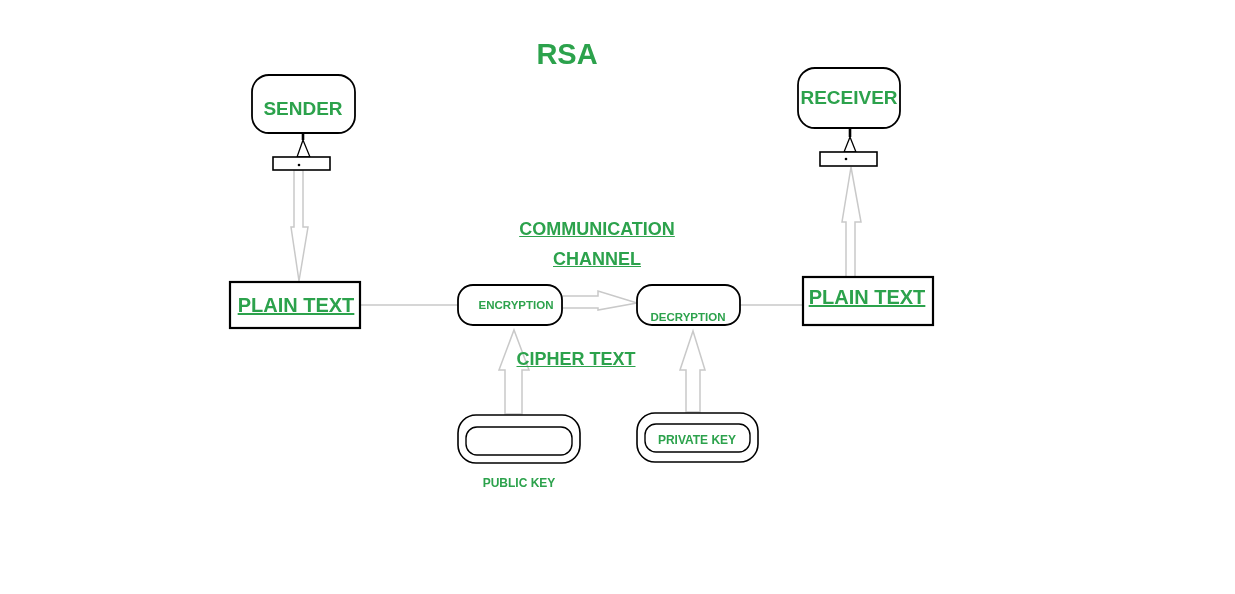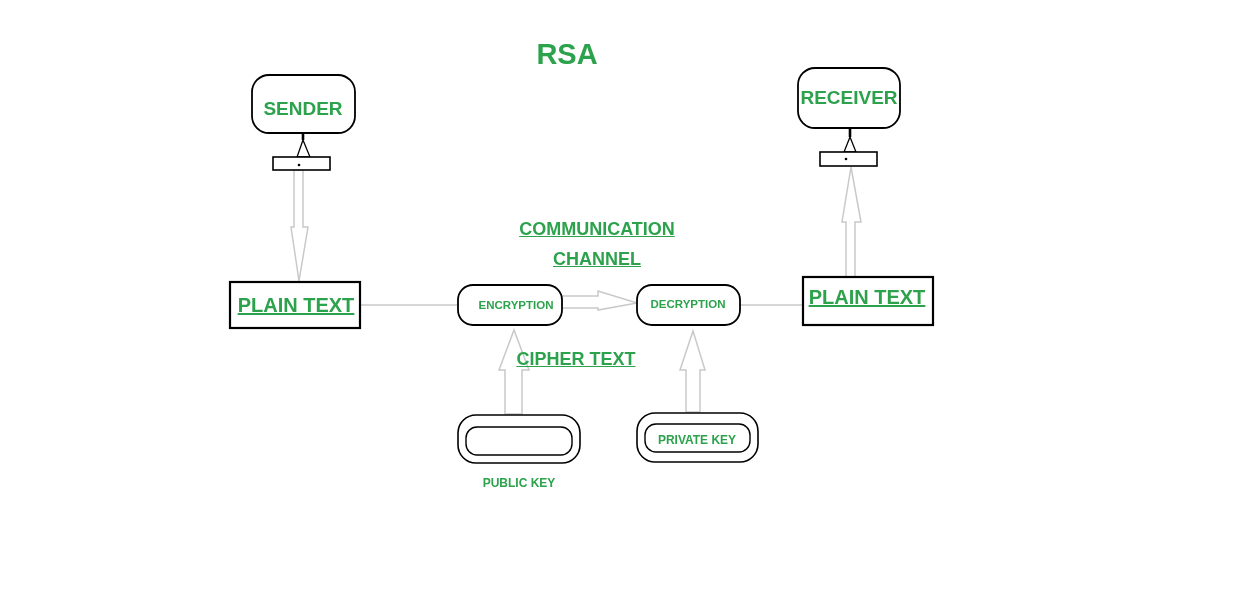--- a/index.html
+++ b/index.html
@@ -62,19 +62,19 @@
     <rect class="blk" stroke-width="1.6" x="637" y="413" width="121" height="49" rx="18"></rect>
     <rect class="blk" stroke-width="1.4" x="645" y="424" width="105" height="28" rx="11"></rect>
   </svg>
 
   <div class="label t-title" style="left:567px;top:54px;">RSA</div>
   <div class="label t-node" style="left:303px;top:108px;">SENDER</div>
   <div class="label t-node" style="left:849px;top:97px;">RECEIVER</div>
   <div class="label t-plain" style="left:296px;top:305px;">PLAIN TEXT</div>
   <div class="label t-plain" style="left:867px;top:297px;">PLAIN TEXT</div>
   <div class="label t-small" style="left:510px;top:306px;margin-left:6px;">ENCRYPTION</div>
-  <div class="label t-small" style="left:688px;top:305px;">DECRYPTION</div>
+  <div class="label t-small" style="left:688px;top:318px;">DECRYPTION</div>
   <div class="label t-key" style="left:519px;top:441px;margin-top:42px;">PUBLIC KEY</div>
   <div class="label t-key" style="left:697px;top:440px;">PRIVATE KEY</div>
   <div class="label t-ann" style="left:597px;top:229px;">COMMUNICATION</div>
   <div class="label t-ann" style="left:597px;top:259px;">CHANNEL</div>
   <div class="label t-ann" style="left:576px;top:359px;">CIPHER TEXT</div>
 </div>
 
 </body></html>

